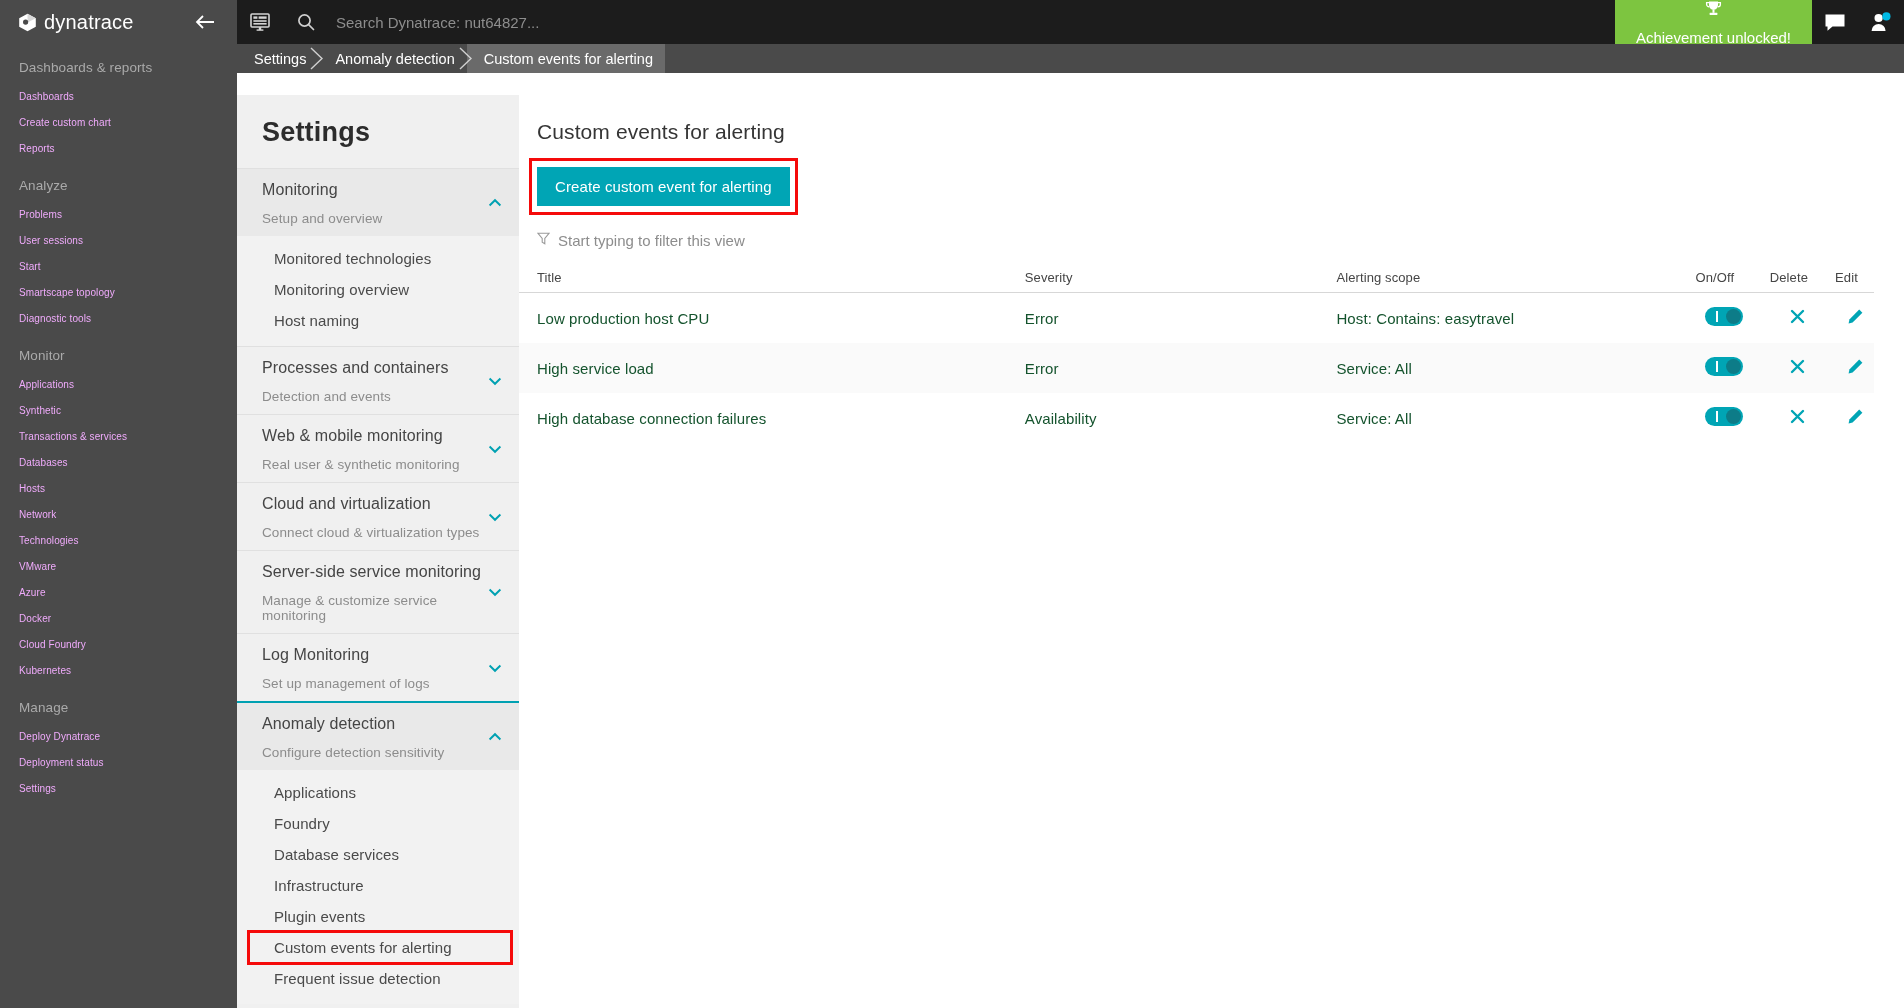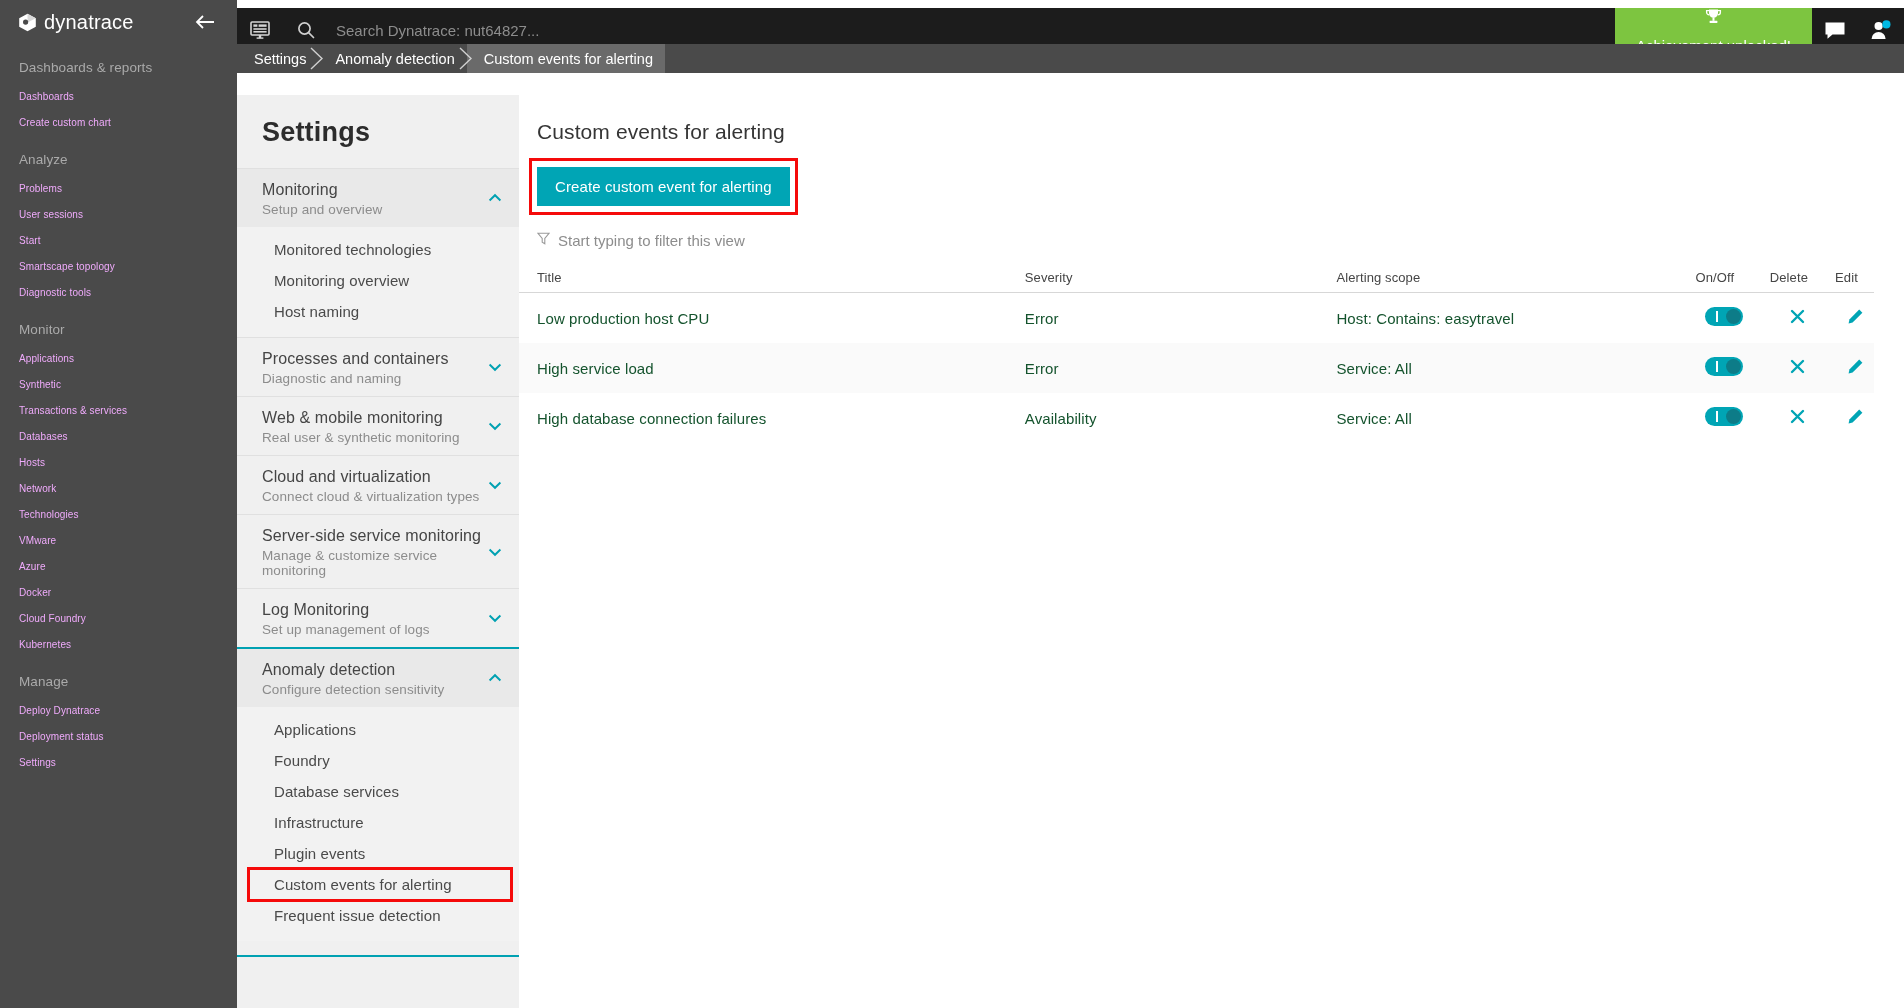--- a/index.html
+++ b/index.html
@@ -40,21 +40,21 @@
     font-size: 13.5px; color: #aaaaaa; padding: 16px 0 9px 19px;
     letter-spacing: .1px;
   }
   .nav-item {
     font-size: 10px; color: #f0abfc; padding: 7px 0 8px 19px;
     cursor: pointer; letter-spacing: .1px; white-space: nowrap;
   }
 
   
   #top-bar {
-    position: absolute; left: 237px; top: 8px;
+    position: absolute; left: 237px; top: 0;
     width: 1667px; height: 44px;
     background: #1c1c1c;
     display: flex; align-items: center;
   }
   .tb-icon {
     width: 46px; height: 44px;
     display: flex; align-items: center; justify-content: center;
     cursor: pointer;
   }
   .search-wrap {
@@ -109,21 +109,21 @@
     font-size: 27px; color: #2c2c2c; font-weight: bold;
     padding: 22px 0 20px 25px; letter-spacing: .2px;
   }
   .sp-section {
     position: relative; border-top: 1px solid #e0e0e0;
     padding: 12px 34px 10px 25px; cursor: pointer;
   }
   .sp-section.open { background: #e9e9e9; }
   .sp-section.accent { border-top: 2px solid #00a1b2; }
   .sp-sec-title { font-size: 16px; color: #454545; letter-spacing: .1px; }
-  .sp-sec-sub { font-size: 13.5px; color: #8c8c8c; margin-top: 3px; letter-spacing:.1px;}
+  .sp-sec-sub { font-size: 13.5px; color: #8c8c8c; margin-top: 12px; letter-spacing:.1px;}
   .sp-caret {
     position: absolute; right: 16px; top: 50%;
     transform: translateY(-50%); width: 16px; height: 16px;
   }
   .sp-sub-list { background: #f2f2f2; padding: 7px 0 10px 0; }
   .sp-sub {
     font-size: 15px; color: #4a4a4a; padding: 7px 0 7px 37px;
     cursor: pointer; letter-spacing: .1px; position: relative;
   }
   .sp-sub.highlighted {
@@ -218,20 +218,21 @@
     <span class="collapse-arrow">
       <svg width="20" height="16" viewBox="0 0 20 16">
         <path d="M8 2 L2 8 L8 14 M2 8 L19 8" stroke="#ffffff" stroke-width="1.8" fill="none"></path>
       </svg>
     </span>
   </div>
   <div id="nav-groups">
       <div class="nav-group-label">Dashboards &amp; reports</div>
       <div class="nav-item">Dashboards</div>
       <div class="nav-item">Create custom chart</div>
+      <div class="nav-item">Reports</div>
       <div class="nav-group-label">Analyze</div>
       <div class="nav-item">Problems</div>
       <div class="nav-item">User sessions</div>
       <div class="nav-item">Start</div>
       <div class="nav-item">Smartscape topology</div>
       <div class="nav-item">Diagnostic tools</div>
       <div class="nav-group-label">Monitor</div>
       <div class="nav-item">Applications</div>
       <div class="nav-item">Synthetic</div>
       <div class="nav-item">Transactions &amp; services</div>
@@ -331,21 +332,21 @@
           </div>
           <div class="sp-sub-list">
             <div class="sp-sub">Monitored technologies</div>
             <div class="sp-sub">Monitoring overview</div>
             <div class="sp-sub">Host naming</div>
           </div>
         </div>
         <div>
           <div class="sp-section">
             <div class="sp-sec-title">Processes and containers</div>
-            <div class="sp-sec-sub">Diagnostic and naming</div>
+            <div class="sp-sec-sub">Detection and events</div>
             <span class="sp-caret"><svg width="16" height="16" viewBox="0 0 16 16">
                 <path d="M2.6 5.5 L8 10.8 L13.4 5.5" fill="none" stroke="#00a1b2" stroke-width="1.9"></path>
               </svg></span>
           </div>
         </div>
         <div>
           <div class="sp-section">
             <div class="sp-sec-title">Web &amp; mobile monitoring</div>
             <div class="sp-sec-sub">Real user &amp; synthetic monitoring</div>
             <span class="sp-caret"><svg width="16" height="16" viewBox="0 0 16 16">

